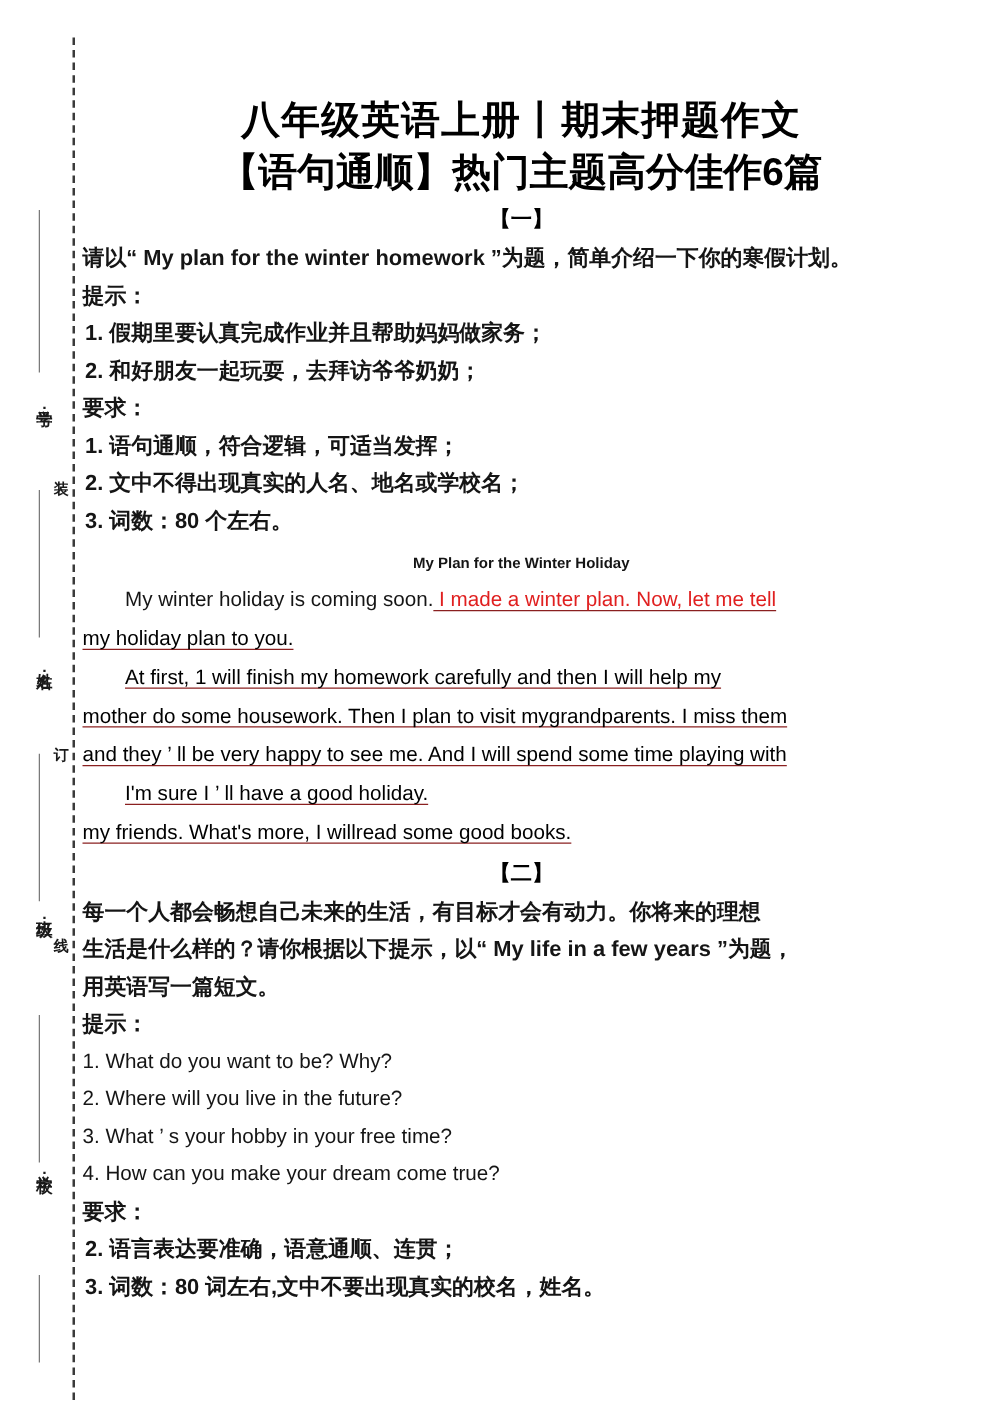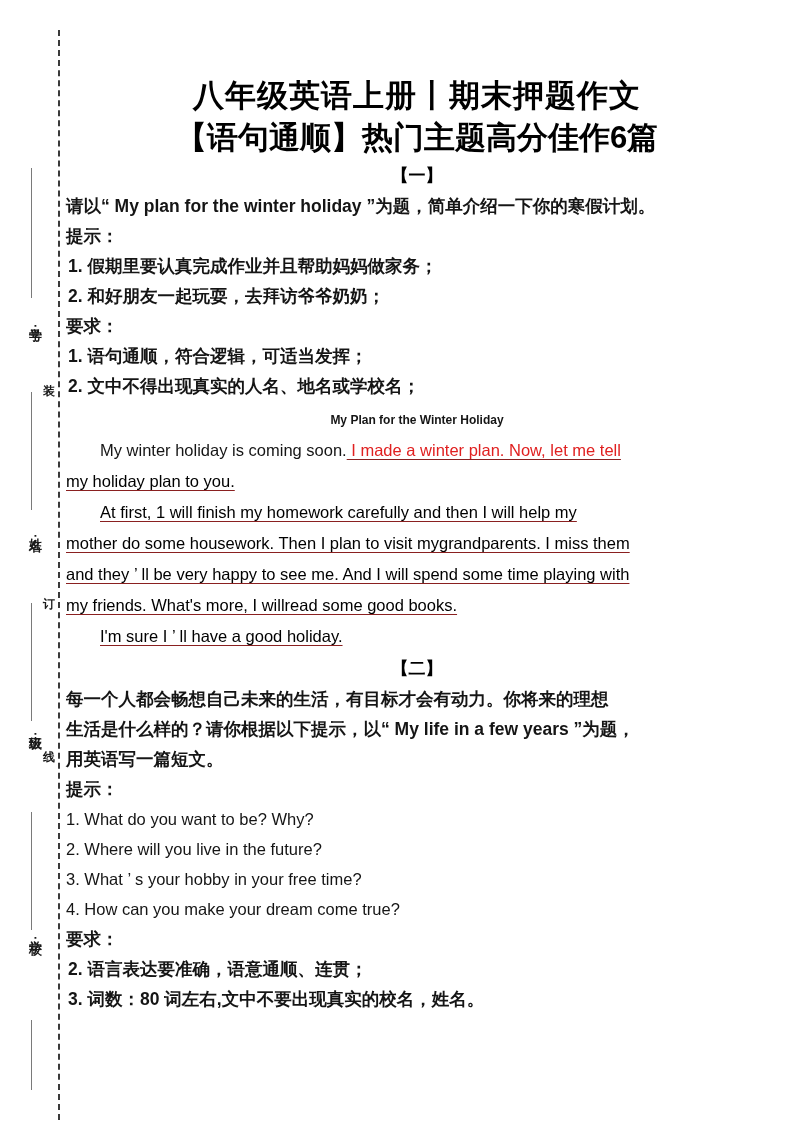--- a/index.html
+++ b/index.html
@@ -195,43 +195,44 @@
 
 <div id="content">
 
   <div id="doc-title">
     <span class="t-line1">八年级英语上册丨期末押题作文</span>
     <span class="t-line2">【语句通顺】热门主题高分佳作6篇</span>
   </div>
 
   <div class="section-marker">【一】</div>
 
-  <div class="body-line">请以“ My plan for the winter holiday ”为题，简单介绍一下你的寒假计划。</div>
+  <div class="body-line">请以“ My plan for the winter homework ”为题，简单介绍一下你的寒假计划。</div>
 
   <div class="cn-head">提示：</div>
   <div class="body-line indent-num">1. 假期里要认真完成作业并且帮助妈妈做家务；</div>
   <div class="body-line indent-num">2. 和好朋友一起玩耍，去拜访爷爷奶奶；</div>
 
   <div class="cn-head">要求：</div>
   <div class="body-line indent-num">1. 语句通顺，符合逻辑，可适当发挥；</div>
   <div class="body-line indent-num">2. 文中不得出现真实的人名、地名或学校名；</div>
+  <div class="body-line indent-num">3. 词数：80 个左右。</div>
 
   <div class="essay-title">My Plan for the Winter Holiday</div>
 
   <div class="essay-para">
     <span class="lead">My winter holiday is coming soon.</span><span class="red"> I made a winter plan. Now, let me tell</span>
   </div>
   <div class="red-block">my holiday plan to you.</div>
 
   <div class="red-block ind">At first, 1 will finish my homework carefully and then I will help my</div>
   <div class="red-block">mother do some housework. Then I plan to visit mygrandparents. I miss them</div>
   <div class="red-block">and they ’ ll be very happy to see me. And I will spend some time playing with</div>
+  <div class="red-block ind">I'm sure I ’ ll have a good holiday.</div>
+
   <div class="red-block">my friends. What's more, I willread some good books.</div>
-
-  <div class="red-block ind">I'm sure I ’ ll have a good holiday.</div>
 
   <div class="section-marker">【二】</div>
 
   <div class="body-line">每一个人都会畅想自己未来的生活，有目标才会有动力。你将来的理想</div>
   <div class="body-line">生活是什么样的？请你根据以下提示，以“ My life in a few years ”为题，</div>
   <div class="body-line">用英语写一篇短文。</div>
 
   <div class="cn-head">提示：</div>
   <div class="prompt-line">1. What do you want to be? Why?</div>
   <div class="prompt-line">2. Where will you live in the future?</div>

